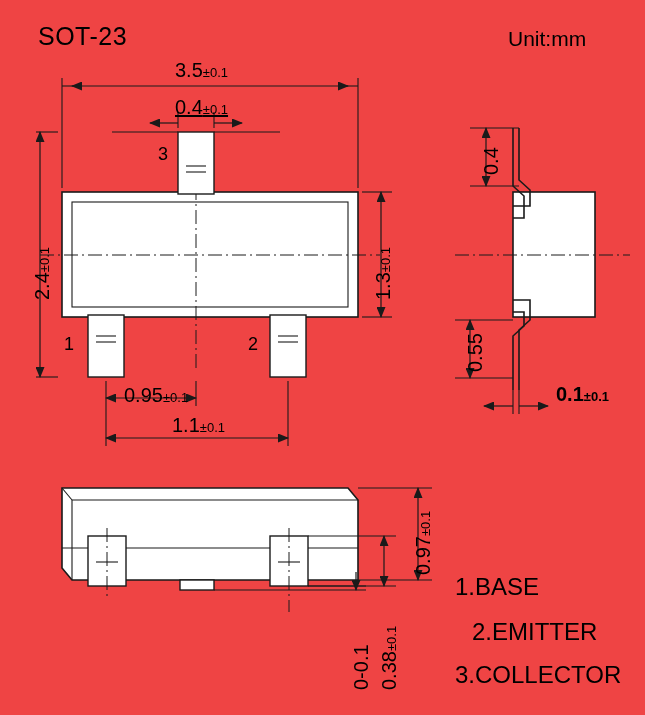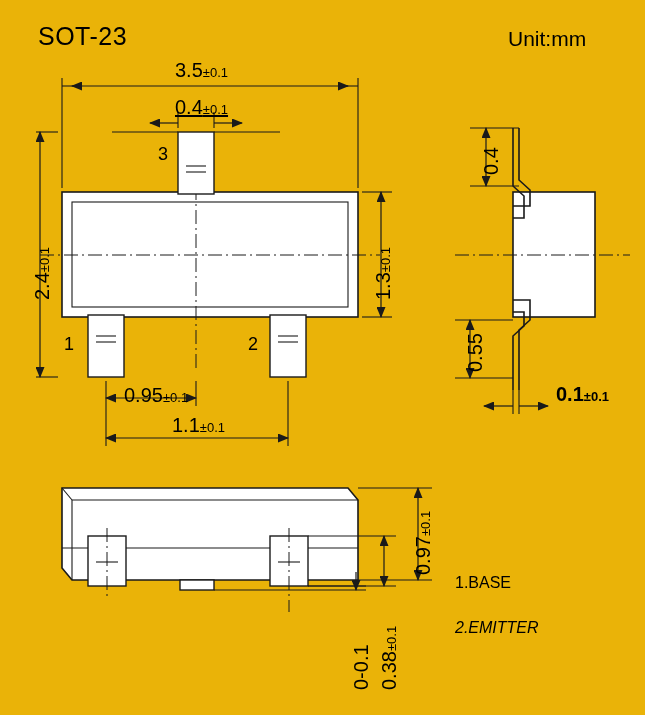--- a/index.html
+++ b/index.html
@@ -7,21 +7,21 @@
     padding: 0;
     background: #ffffff;
   }
   body {
     font-family: "Liberation Sans", sans-serif;
   }
   #page {
     position: relative;
     width: 645px;
     height: 715px;
-    background: #eab308;
+    background: #ef4444;
     overflow: hidden;
   }
   .lbl {
     position: absolute;
     color: #000;
     white-space: nowrap;
     line-height: 1;
   }
   .title {
     font-size: 25px;
@@ -34,21 +34,21 @@
   .dim {
     font-size: 20px;
   }
   .dim .tol {
     font-size: 13px;
   }
   .pin {
     font-size: 18px;
   }
   .legend {
-    font-size: 16px;
+    font-size: 24px;
   }
   .rot {
     transform-origin: 0 0;
   }
   svg {
     position: absolute;
     left: 0;
     top: 0;
   }
   .ln { stroke: #1a1a1a; stroke-width: 1.6; fill: none; }
@@ -225,15 +225,16 @@
     <span>0.97</span><span class="tol">±0.1</span>
   </div>
   <div class="lbl dim rot" style="left:379px; top:690px; transform:rotate(-90deg);">
     <span>0.38</span><span class="tol">±0.1</span>
   </div>
   <div class="lbl dim rot" style="left:351px; top:690px; transform:rotate(-90deg);">
     <span>0-0.1</span>
   </div>
 
   <div class="lbl legend" style="left:455px; top:575px;">1.BASE</div>
-  <div class="lbl legend" style="left:455px; top:620px;font-style:italic;">2.EMITTER</div>
+  <div class="lbl legend" style="left:472px; top:620px;">2.EMITTER</div>
+  <div class="lbl legend" style="left:455px; top:663px;">3.COLLECTOR</div>
 
 </div>
 
 </body></html>

